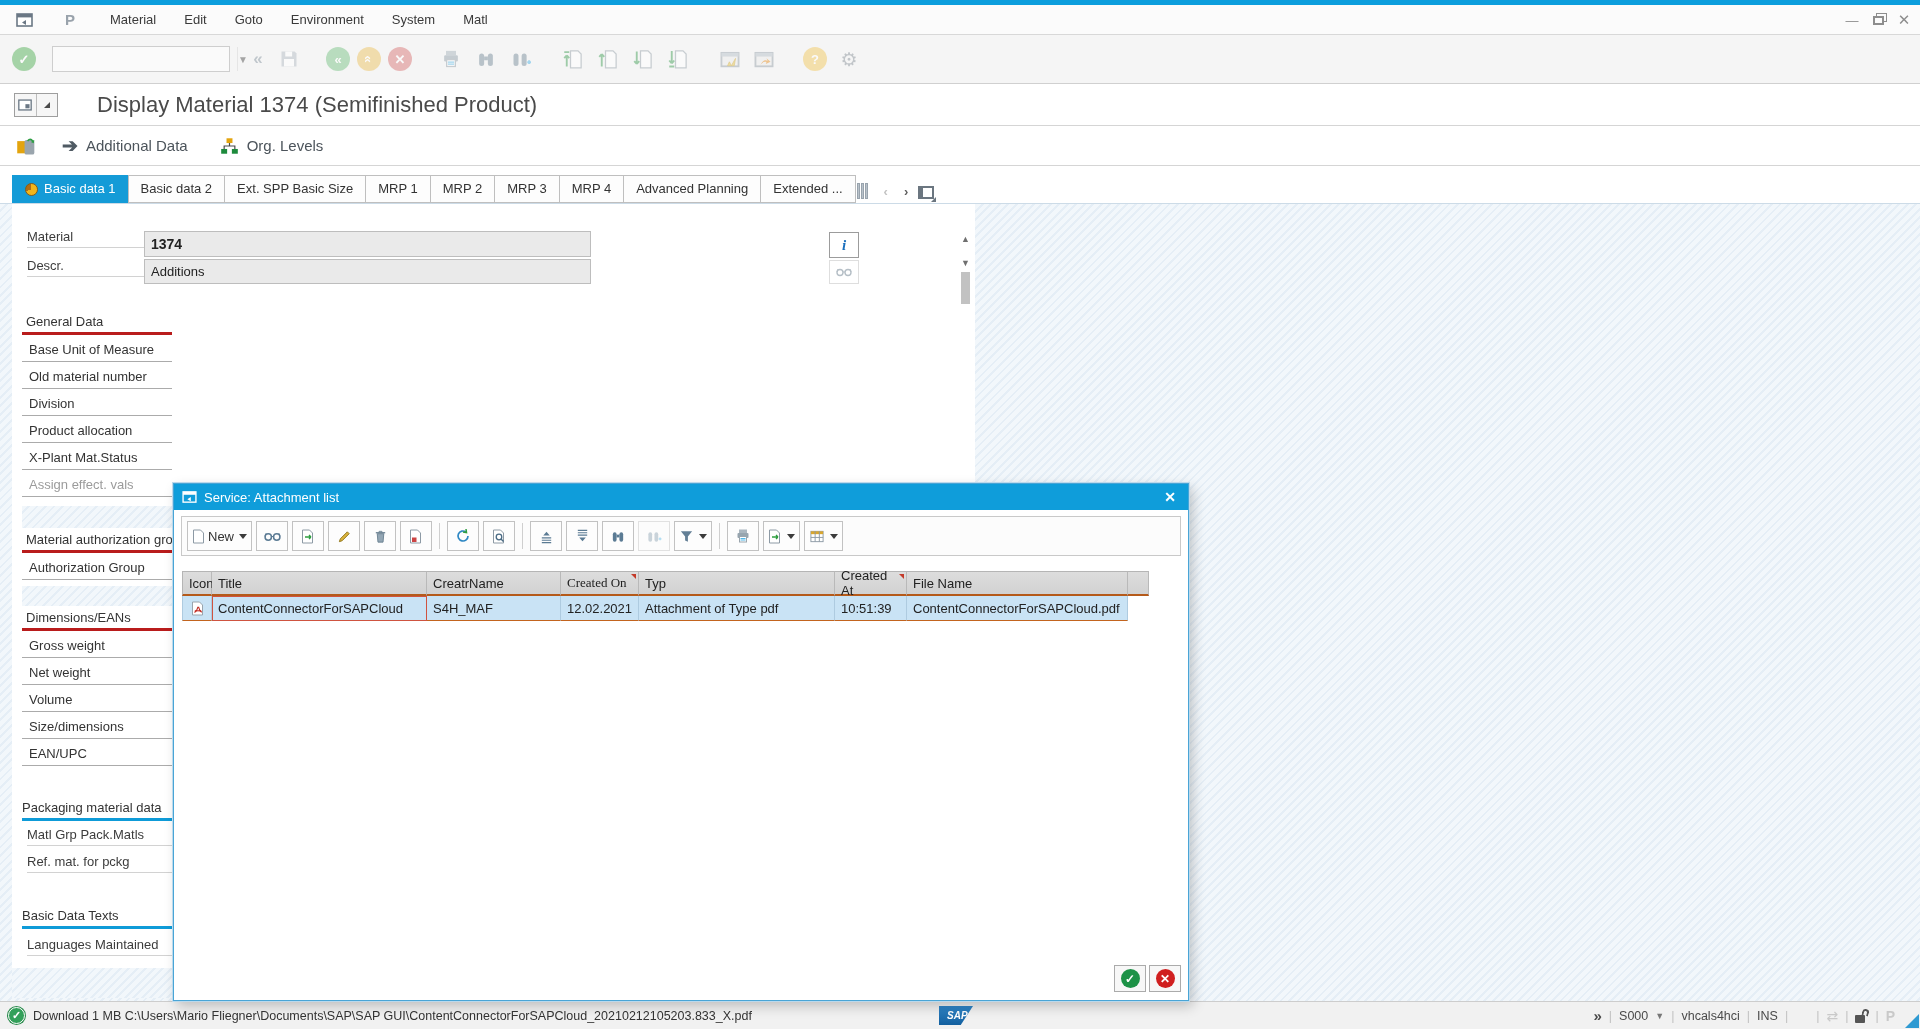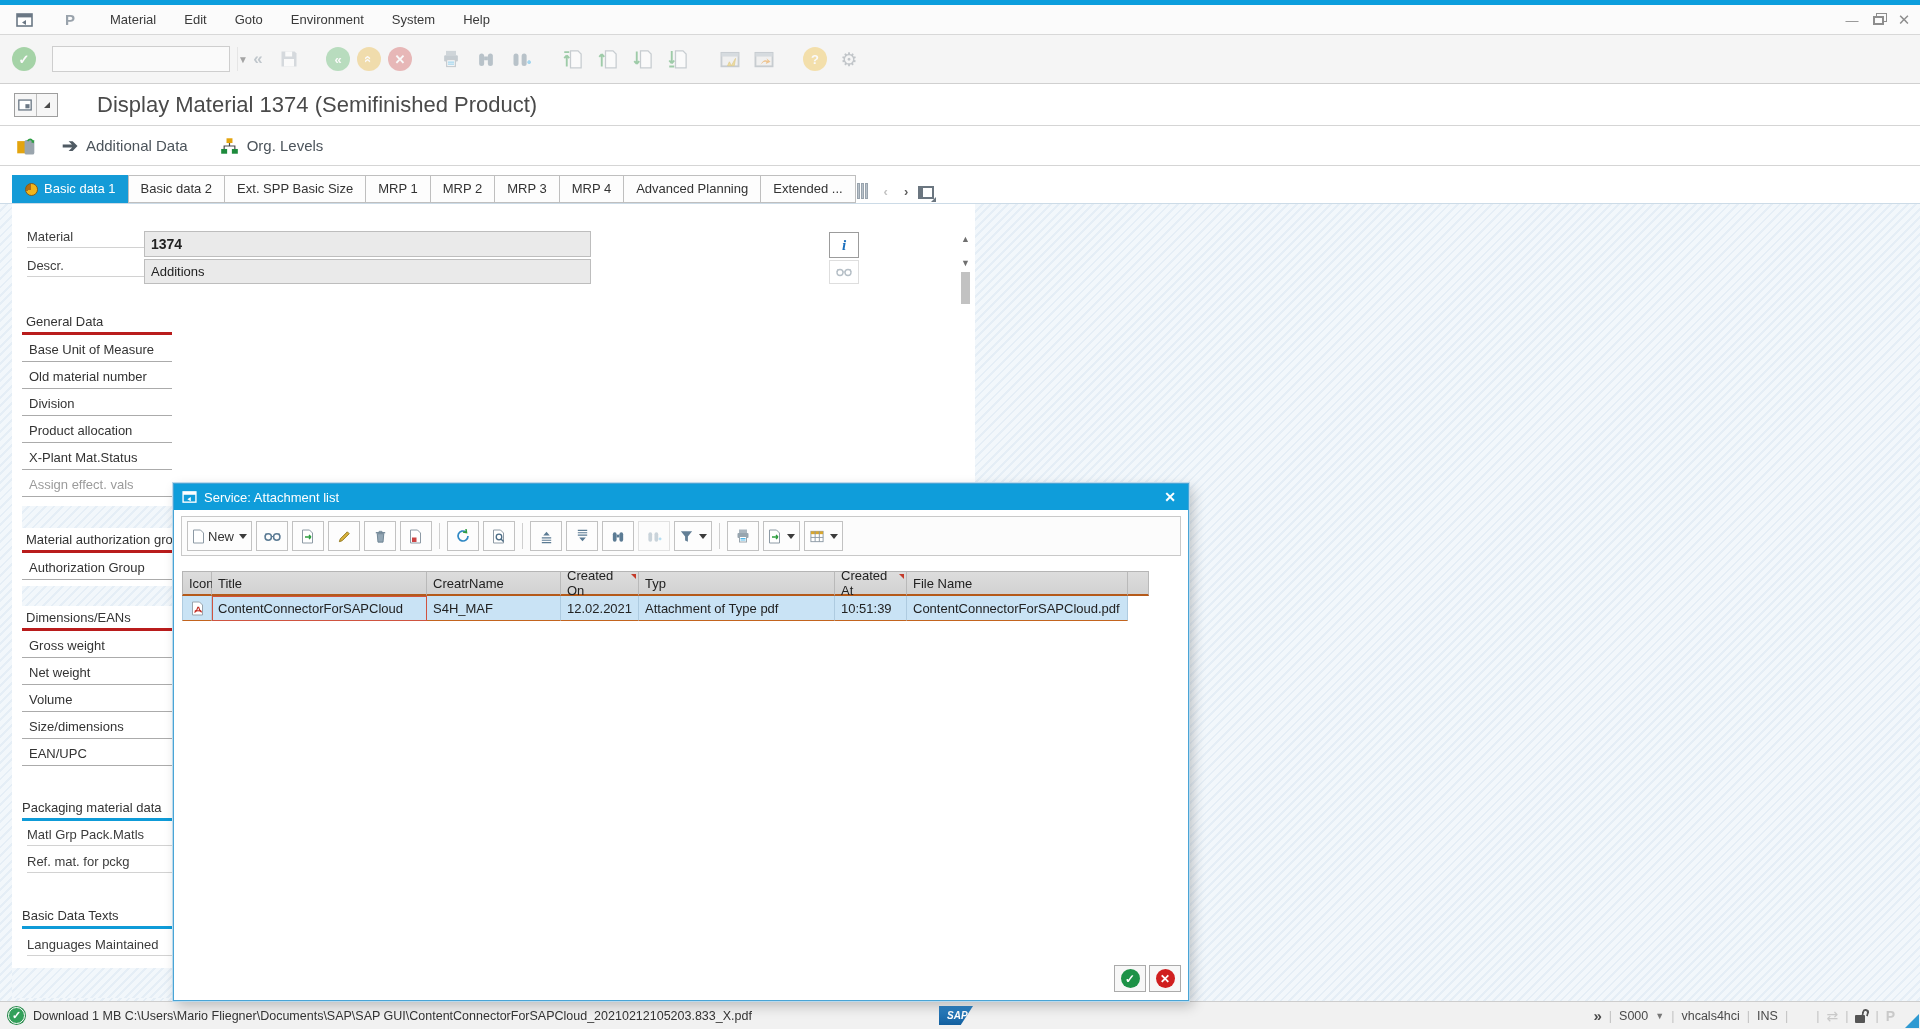--- a/index.html
+++ b/index.html
@@ -144,21 +144,21 @@
           <rect x="1" y="1" width="15" height="3.4" fill="#6b7885"></rect>
           <path d="M6 9.5l4-2.6v5.2z" fill="#6b7885"></path>
         </svg>
     </span>
     <span class="mb-icon" id="guilogo-icon">P</span>
     <span class="menu-item">Material</span>
     <span class="menu-item">Edit</span>
     <span class="menu-item">Goto</span>
     <span class="menu-item">Environment</span>
     <span class="menu-item">System</span>
-    <span class="menu-item">Help</span>
+    <span class="menu-item">Matl</span>
     <span id="win-controls">
       <span class="wc">—</span>
       <span class="wc">
           <span class="wc-restore"></span>
         </span>
       <span class="wc" style="font-size:15px;">✕</span>
     </span>
   </div>
 
   <div id="stdtoolbar" class="abs">
@@ -550,21 +550,21 @@
         <div class="trow">
           <span class="hcell" style="width:30px;">
               <span>Icon</span>
             </span>
           <span class="hcell" style="width:215px;">
               <span>Title</span>
             </span>
           <span class="hcell" style="width:134px;">
               <span>CreatrName</span>
             </span>
-          <span class="hcell" style="width:78px;">
+          <span class="hcell" style="width:78px;font-family:Liberation Serif, serif;">
               <span>Created On</span>
               <span class="sort-tri"></span>
             </span>
           <span class="hcell" style="width:196px;">
               <span>Typ</span>
             </span>
           <span class="hcell" style="width:72px;">
               <span>Created At</span>
               <span class="sort-tri"></span>
             </span>

